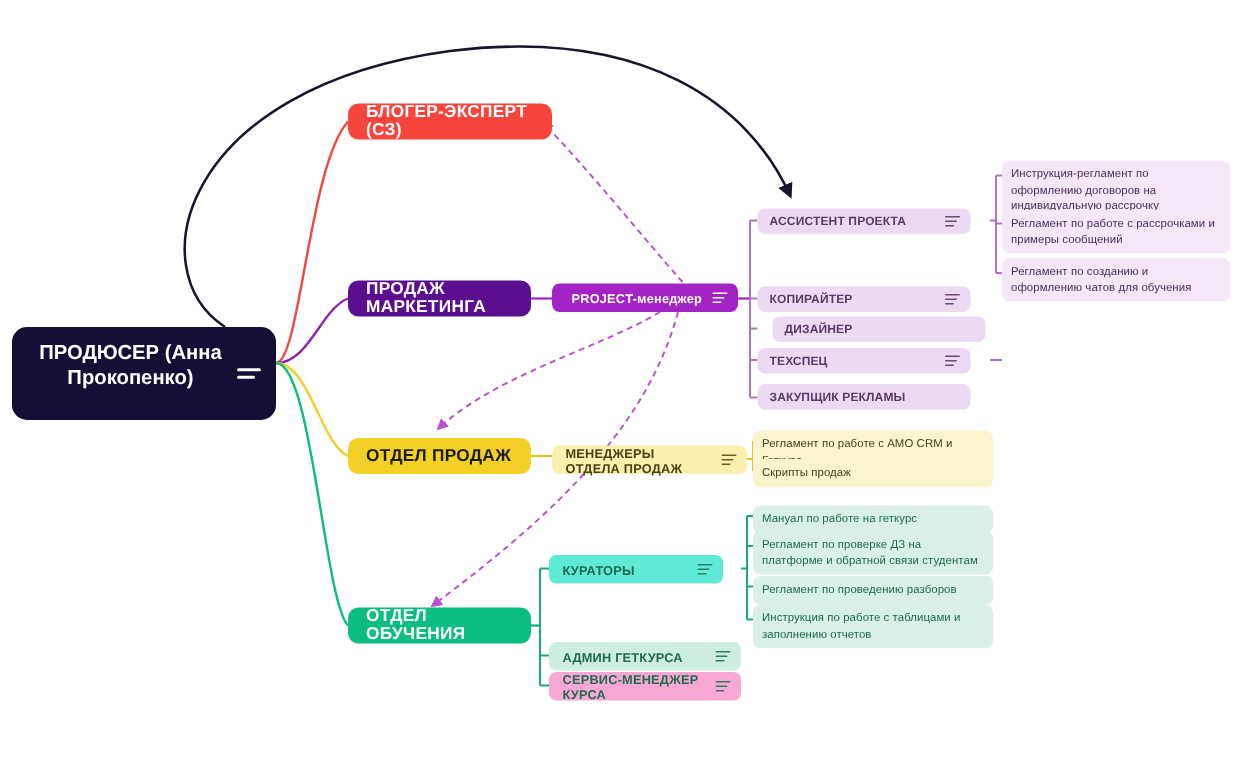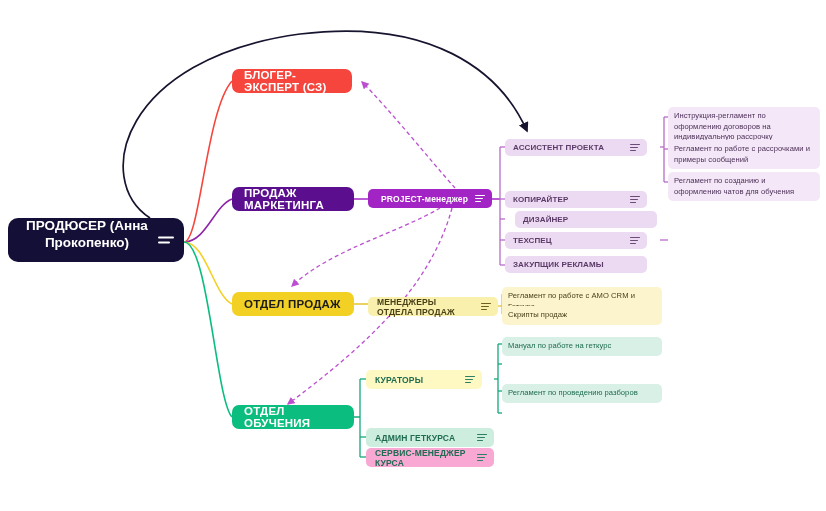--- a/index.html
+++ b/index.html
@@ -6,40 +6,40 @@
   body{width:826px;height:511px;overflow:hidden;
        font-family:"Liberation Sans","DejaVu Sans",sans-serif;}
   #canvas{position:relative;width:826px;height:511px;background:#fff;}
   #wires{position:absolute;left:0;top:0;width:826px;height:511px;pointer-events:none;}
 
   .node{position:absolute;box-sizing:border-box;display:flex;align-items:center;
         border-radius:7px;}
   .node .txt{display:block;width:100%;}
 
   
-  .root{left:8px;top:218px;width:176px;height:44px;background:#140f36;
+  .root{left:8px;top:218px;width:176px;height:62px;background:#140f36;
         border-radius:10px;padding:4px 30px 16px 12px;}
   .root .txt{color:#ffffff;font-size:13.5px;font-weight:bold;line-height:17px;
              text-align:center;}
 
   
   .b1{height:24px;padding:0 12px;font-size:11.5px;font-weight:bold;color:#fff;
       letter-spacing:.2px;}
-  .b-blogger {left:232px;top:69px; width:120px;background:#f5453c;}
+  .b-blogger {left:232px;top:69px; width:136px;background:#f5453c;}
   .b-market  {left:232px;top:187px;width:122px;background:#5b0f8f;}
   .b-sales   {left:232px;top:292px;width:122px;background:#f2d024;}
   .b-sales .txt{color:#1c1c1c;}
   .b-edu     {left:232px;top:405px;width:122px;background:#0bbd7e;}
 
   
   .b2{height:19px;padding:0 24px 0 9px;font-size:8.5px;font-weight:bold;
       letter-spacing:.15px;border-radius:5px;}
   .pm   {left:368px;top:189px;width:124px;background:#a324c4;color:#fff;text-align:right;}
   .mop  {left:368px;top:297px;width:130px;background:#faf0ad;color:#4a4118;}
-  .kur  {left:366px;top:370px;width:116px;background:#fef9c3;color:#1e6b50;}
+  .kur  {left:366px;top:370px;width:116px;background:#5eead4;color:#1e6b50;}
   .admin{left:366px;top:428px;width:128px;background:#cdeedf;color:#1e6b50;}
   .serv {left:366px;top:448px;width:128px;background:#f9a8d4;color:#1e6b50;}
 
   
   .b3{left:505px;width:142px;height:17px;padding:0 22px 0 8px;font-size:8px;
       font-weight:bold;background:#ecd9f2;color:#5a3a66;letter-spacing:.1px;
       border-radius:5px;}
   .r-assist{top:139px;}
   .r-copy  {top:191px;}
   .r-design{top:211px;margin-left:10px;}
@@ -252,15 +252,17 @@
 
   <div class="leaf leaf-p lp1">Инструкция-регламент по оформлению договоров на индивидуальную рассрочку</div>
   <div class="leaf leaf-p lp2">Регламент по работе с рассрочками и примеры сообщений</div>
   <div class="leaf leaf-p lp3">Регламент по созданию и оформлению чатов для обучения</div>
 
 
   <div class="leaf leaf-y ly1">Регламент по работе с АМО CRM и Геткурс</div>
   <div class="leaf leaf-y ly2">Скрипты продаж</div>
 
   <div class="leaf leaf-g lg1">Мануал по работе на геткурс</div>
+  <div class="leaf leaf-g lg2">Регламент по проверке ДЗ на платформе и обратной связи студентам</div>
   <div class="leaf leaf-g lg3">Регламент по проведению разборов</div>
+  <div class="leaf leaf-g lg4">Инструкция по работе с таблицами и заполнению отчетов</div>
 
 </div>
 
 </body></html>

